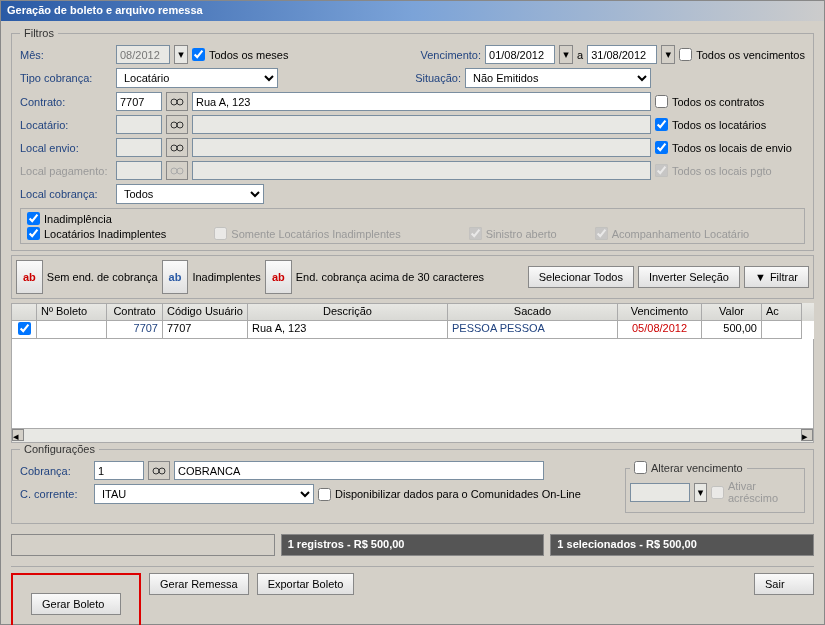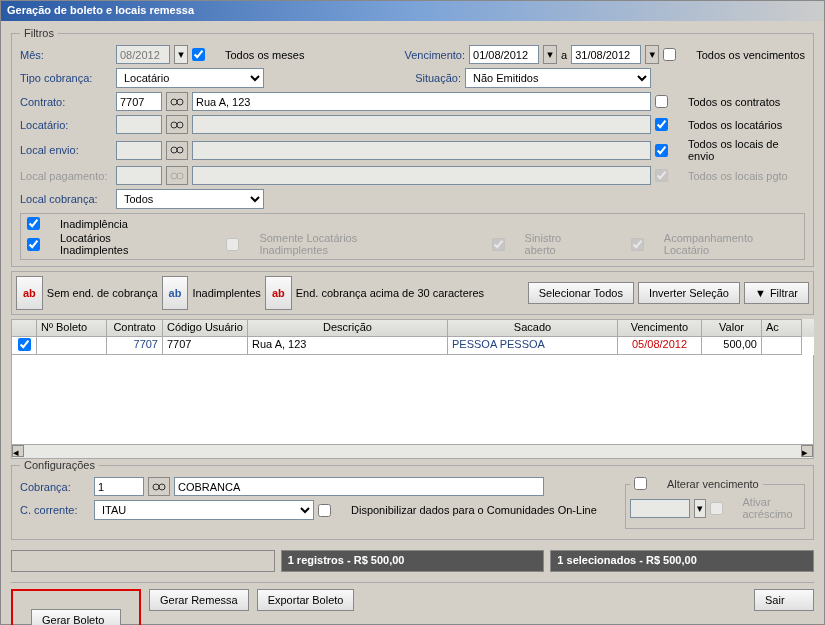--- a/index.html
+++ b/index.html
@@ -20,21 +20,21 @@
 }
 input.ro { background: #e8e8e4; color: #777; }
 select { height: 20px; }
 
 .binoc-btn {
   width: 22px; height: 19px; border: 1px solid #888; background: #d4d0c8;
   display: inline-flex; align-items: center; justify-content: center; cursor: pointer;
 }
 .binoc-btn svg { width: 14px; height: 10px; }
 
-.chk { display: inline-flex; align-items: center; gap: 20px; }
+.chk { display: inline-flex; align-items: center; gap: 4px; }
 .chk input { width: 13px; height: 13px; }
 .chk.dis label { color: #999; }
 
 .btn {
   height: 22px; border: 1px solid #888; background: linear-gradient(#fafafa,#e0e0e0);
   padding: 0 10px; cursor: pointer; display: inline-flex; align-items: center; gap: 4px;
 }
 .btn.ab { padding: 16px 6px; justify-content: flex-end; }
 .btn.ab span.a { color: #c00; font-weight: bold; }
 .btn.ab.blue span.a { color: #2a5aa5; font-weight: bold; }
@@ -62,21 +62,21 @@
 
 .footer-btns { display:flex; gap:8px; margin-top:4px; }
 .gerar-highlight { border: 2px solid #d00; padding: 18px; }
 
 .filter-inner { border:1px solid #aaa; padding:3px 6px; }
 </style>
 </head>
 <body>
 
 <div class="window">
-  <div class="titlebar">Geração de boleto e locais remessa</div>
+  <div class="titlebar">Geração de boleto e arquivo remessa</div>
   <div class="content">
 
     <fieldset>
       <legend>Filtros</legend>
 
       <div class="row">
         <span class="lbl">Mês:</span>
         <input type="text" class="ro" style="width: 54px;" readonly="" value="08/2012">
         <span style="width:14px;height:19px;border:1px solid #888;background:#e8e8e4;display:inline-flex;align-items:center;justify-content:center">▾</span>
         <span class="chk">
@@ -91,21 +91,21 @@
         <input type="text" style="width: 70px;" value="31/08/2012">
         <span style="width:14px;height:19px;border:1px solid #888;background:#d4d0c8;display:inline-flex;align-items:center;justify-content:center">▾</span>
         <span class="chk">
             <input type="checkbox" style="">
             <label>Todos os vencimentos</label>
           </span>
       </div>
 
       <div class="row">
         <span class="lbl">Tipo cobrança:</span>
-        <select style="width:148px"><option>Locatário</option></select>
+        <select style="width:162px"><option>Locatário</option></select>
         <span style="flex:1"></span>
         <span class="lbl" style="width:auto">Situação:</span>
         <select style="width:186px"><option>Não Emitidos</option></select>
         <span style="width:150px"></span>
       </div>
 
       <div class="row">
         <span class="lbl">Contrato:</span>
         <input type="text" style="width: 46px;" value="7707">
         <span class="binoc-btn">

